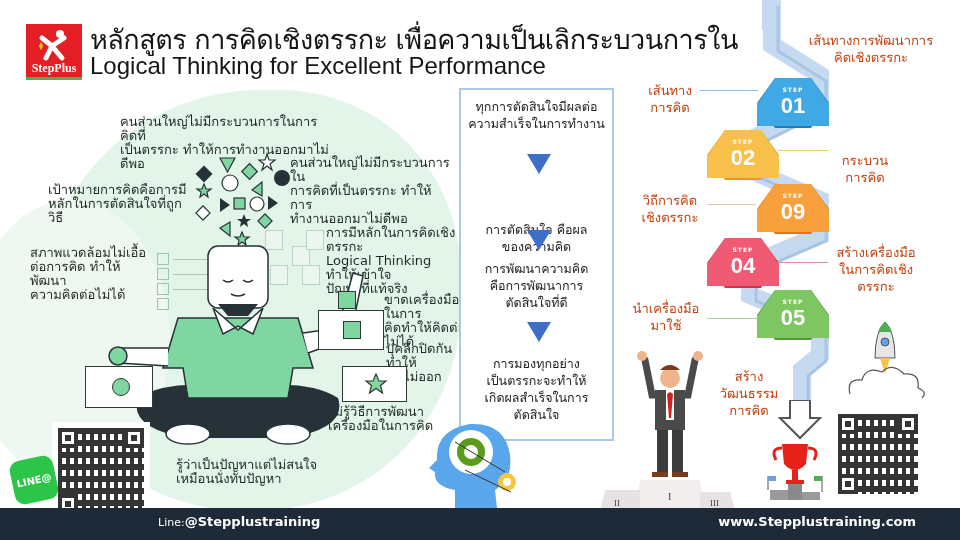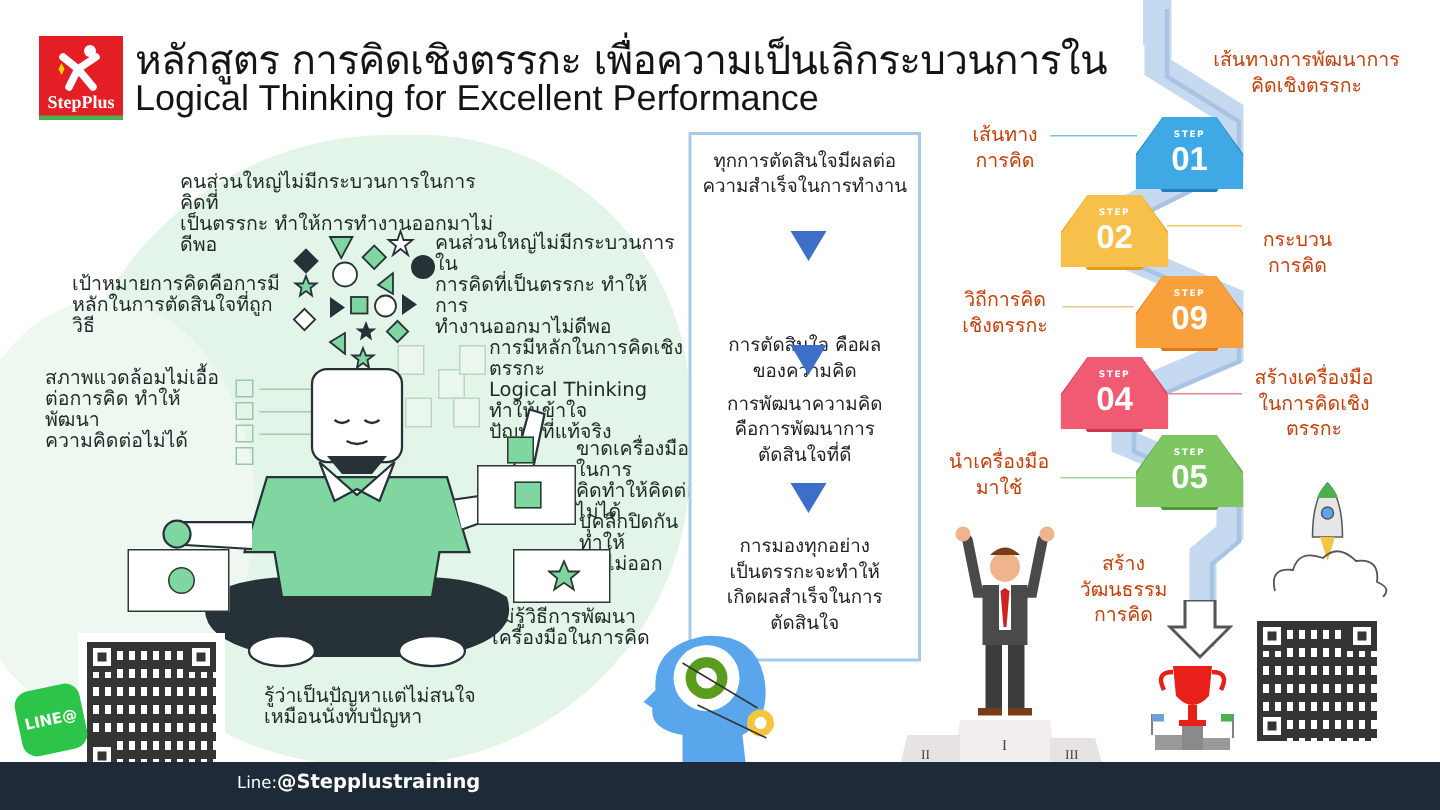--- a/index.html
+++ b/index.html
@@ -296,13 +296,14 @@
     <div class="qr-corner" style="left:0; bottom:0;"></div>
   </div>
 </div>
 
 <div class="line-badge">LINE@</div>
 
 <div class="footer">
   <div class="footer-left">
     <span class="pre">Line:</span><span>@Stepplustraining</span>
   </div>
+  <div class="footer-right">www.Stepplustraining.com</div>
 </div>
 
 </body></html>

